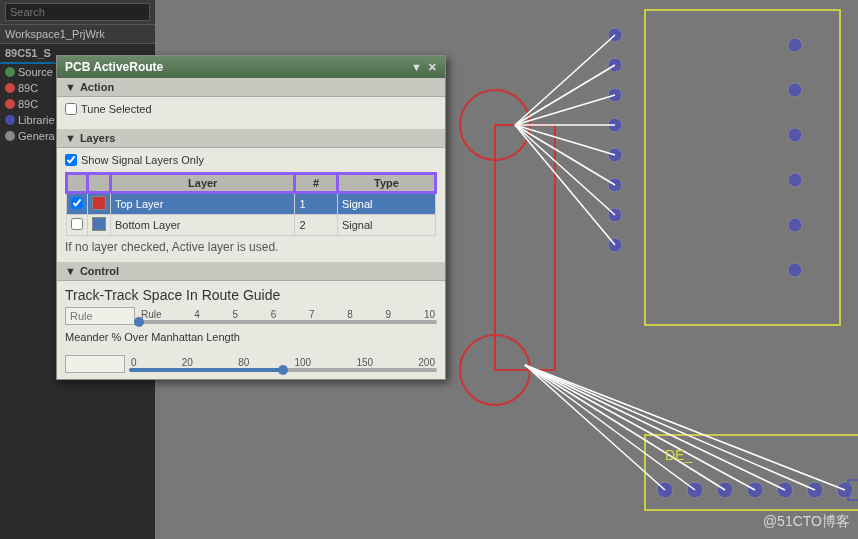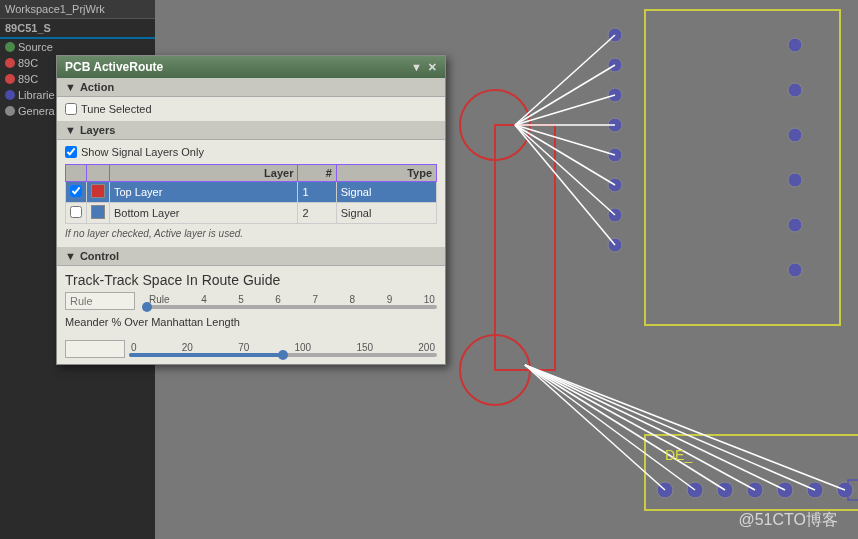--- a/index.html
+++ b/index.html
@@ -48,46 +48,46 @@
 
     
     .section-header {
       background: #c8c8c0; padding: 3px 8px; font-size: 11px; font-weight: bold; color: #333;
       border-bottom: 1px solid #aaa; display: flex; align-items: center; gap: 4px;
     }
     .section-content { padding: 6px 8px; }
 
     
     .action-row {
-      display: flex; align-items: flex-start; gap: 0; margin-bottom: 0;
+      display: flex; align-items: flex-start; gap: 0; margin-bottom: 8px;
     }
     .checkbox-label { display: flex; align-items: center; gap: 4px; font-size: 11px; color: #333; cursor: pointer; }
     .checkbox-label input[type=checkbox] { width: 12px; height: 12px; }
 
     .activeroute-btn {
       background: #e8e8e0; border: 2px solid #cc3333; padding: 4px 16px;
       font-size: 12px; color: #333; cursor: pointer; flex: 1; text-align: center;
       display: flex; justify-content: space-between; align-items: center;
     }
     .activeroute-btn span:last-child { font-size: 11px; color: #555; }
 
     
     .layers-table { width: 100%; border-collapse: collapse; font-size: 11px; }
     .layers-table th {
-      background: #b8b8b0; padding: 2px 4px; text-align: right; border: 1px solid #8b5cf6; color: #333;
+      background: #b8b8b0; padding: 2px 4px; text-align: center; border: 3px solid #8b5cf6; color: #333;
     }
     .layers-table td { padding: 2px 4px; border: 1px solid #ccc; color: #333; }
     .layers-table tr.selected-row td { background: #4a7ab5; color: white; }
     .layer-color { width: 14px; height: 14px; display: inline-block; border: 1px solid #888; }
 
-    .hint-text { font-size: 10px; color: #555; padding: 4px 0 2px 0; font-style: italic; }
+    .hint-text { font-size: 12px; color: #555; padding: 4px 0 2px 0; }
 
     
     .control-label { font-size: 14px; color: #333; margin-bottom: 4px; }
-    .rule-row { display: flex; align-items: center; gap: 12px; margin-bottom: 6px; }
+    .rule-row { display: flex; align-items: center; gap: 4px; margin-bottom: 6px; }
     .rule-input {
       width: 70px; border: 1px solid #aaa; background: #f0f0e8; padding: 2px 4px; font-size: 11px;
     }
     .slider-container { flex: 1; position: relative; }
     .rule-numbers { display: flex; justify-content: space-between; font-size: 10px; color: #555; padding: 0 2px; }
 
     .slider-track {
       height: 4px; background: #aaa; border-radius: 2px; position: relative; cursor: pointer;
     }
     .slider-fill { height: 100%; background: #4a7ab5; border-radius: 2px; }
@@ -104,34 +104,37 @@
     .meander-slider-container { flex: 1; position: relative; }
 
     
     .annotation-text {
       position: absolute; left: 170px; top: 148px; color: #ff4444; font-size: 16px; font-weight: bold;
       z-index: 5; white-space: nowrap;
     }
 
     
     .watermark {
-      position: absolute; bottom: 8px; right: 20px; color: rgba(255,255,255,0.7); font-size: 16px; z-index: 5;
+      position: absolute; bottom: 8px; right: 8px; color: rgba(255,255,255,0.7); font-size: 14px; z-index: 5;
     }
 
     
     .pcb-svg {
       position: absolute; left: 155px; top: 0; width: calc(858px - 155px); height: 539px; z-index: 1;
     }
 
     .show-signal-row { display: flex; align-items: flex-start; gap: 4px; margin-bottom: 6px; }
   </style>
 </head>
 <body>
 
 <div class="sidebar">
+  <div class="sidebar-search">
+    <input type="text" placeholder="Search" style="">
+  </div>
   <div class="sidebar-workspace">Workspace1_PrjWrk</div>
   <div class="sidebar-title">89C51_S</div>
   <div class="sidebar-tree">
     <div class="tree-item">
       <span class="dot" style="background:#4a8a4a;"></span>
       <span>Source</span>
     </div>
     <div class="tree-item">
       <span class="dot" style="background:#cc4444;"></span>
       <span>89C</span>
@@ -305,21 +308,21 @@
         </div>
       </div>
 
       <div class="meander-label">Meander % Over Manhattan Length</div>
       <div class="meander-row">
         <input type="text" class="meander-input" style="">
         <div class="meander-slider-container">
           <div class="rule-numbers">
             <span>0</span>
             <span>20</span>
-            <span>70</span>
+            <span>80</span>
             <span>100</span>
             <span>150</span>
             <span>200</span>
           </div>
           <div class="slider-track">
             <div class="slider-fill" style="width:50%;"></div>
             <div class="slider-thumb" style="left:50%;"></div>
           </div>
         </div>
       </div>

